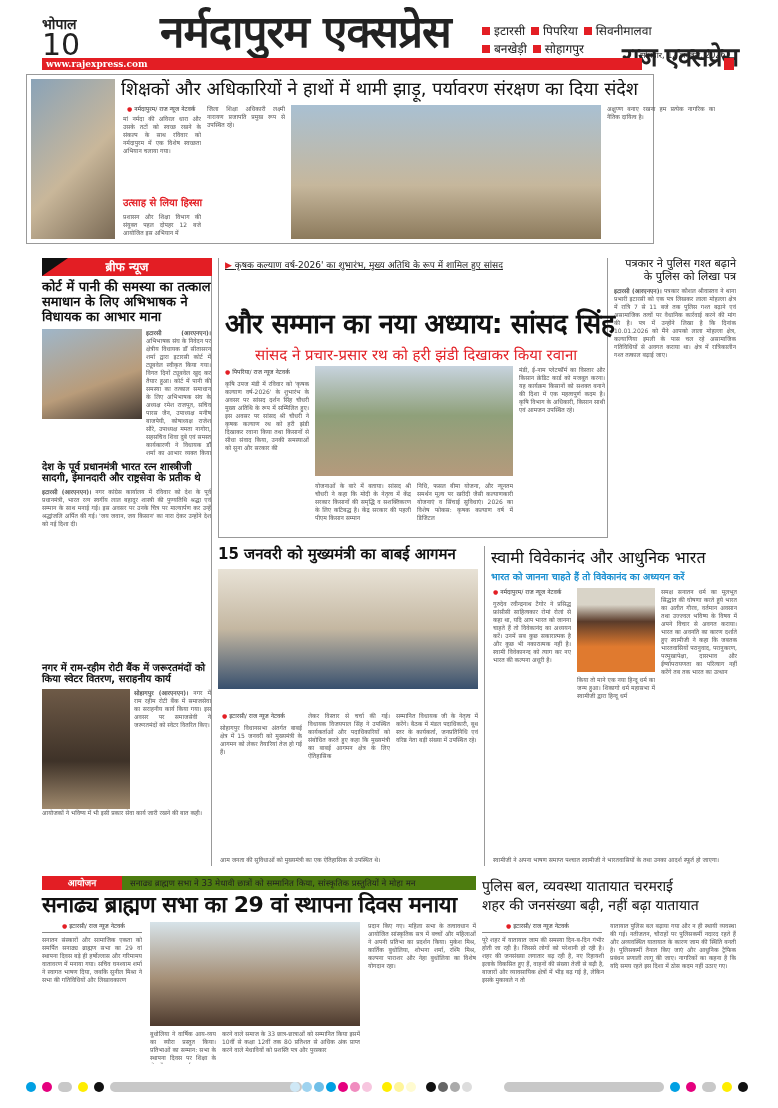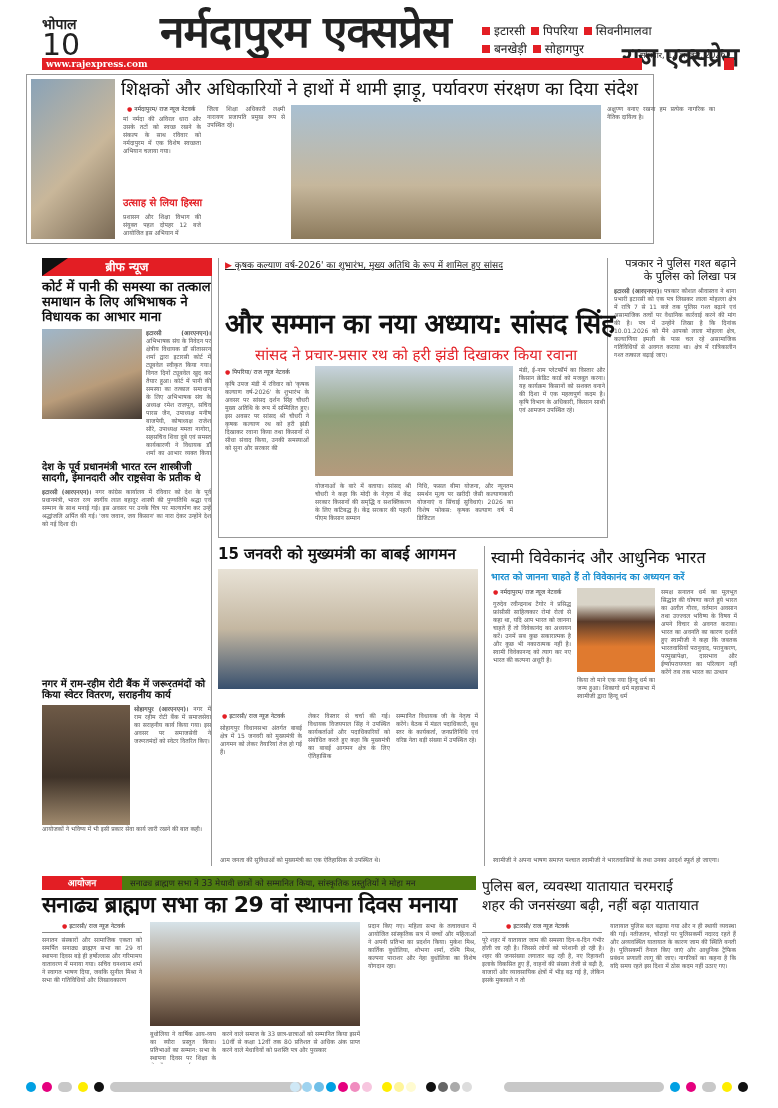--- a/index.html
+++ b/index.html
@@ -62,21 +62,21 @@
   <div class="abs txt" style="left:580px;top:30px;width:108px;height:134px">अक्षुण्ण बनाए रखना हम प्रत्येक नागरिक का नैतिक दायित्व है।</div>
 </div>
 
 <div class="abs briefhdr"><span style="position:relative">ब्रीफ न्यूज</span></div>
 <div class="abs" style="left:42px;top:276px;width:170px;height:590px;border-right:1px solid #999">
   <div class="hl" style="font-size:13px;margin-top:4px">कोर्ट में पानी की समस्या का तत्काल समाधान के लिए अभिभाषक ने विधायक का आभार माना</div>
   <div class="photo" style="width:100px;height:90px;margin-top:4px;float:left;margin-right:4px;background:linear-gradient(160deg,#9fb6c9,#b99c7a 60%,#443a33)"></div>
   <div class="txt" style="height:128px;margin-top:4px"><b>इटारसी (आरएनएन)।</b> <span>अभिभाषक संघ के निवेदन पर क्षेत्रीय विधायक डॉ सीतासरन शर्मा द्वारा इटारसी कोर्ट में ट्यूबवेल स्वीकृत किया गया। विगत दिनों ट्यूबवेल खुद कर तैयार हुआ। कोर्ट में पानी की समस्या का तत्काल समाधान के लिए अभिभाषक संघ के अध्यक्ष रमेश राजपूत, सचिव पारस जैन, उपाध्यक्ष मनीष बाजपेयी, कोषाध्यक्ष राजेश सौरे, उपाध्यक्ष ममता नागोरा, सहसचिव शिवा दुबे एवं समस्त कार्यकारणी ने विधायक डॉ शर्मा का आभार व्यक्त किया है।</span></div>
   <div class="hl" style="font-size:10px;clear:both;margin-top:4px">देश के पूर्व प्रधानमंत्री भारत रत्न शास्त्रीजी सादगी, ईमानदारी और राष्ट्रसेवा के प्रतीक थे</div>
   <div class="txt" style="height:170px;margin-top:4px"><b>इटारसी (आरएनएन)।</b> <span>नगर कांग्रेस कार्यालय में रविवार को देश के पूर्व प्रधानमंत्री, भारत रत्न स्वर्गीय लाल बहादुर शास्त्री की पुण्यतिथि श्रद्धा एवं सम्मान के साथ मनाई गई। इस अवसर पर उनके चित्र पर माल्यार्पण कर उन्हें श्रद्धांजलि अर्पित की गई। 'जय जवान, जय किसान' का नारा देकर उन्होंने देश को नई दिशा दी।</span></div>
-  <div class="hl" style="font-size:10px;margin-top:20px">नगर में राम-रहीम रोटी बैंक में जरूरतमंदों को किया स्वेटर वितरण, सराहनीय कार्य</div>
+  <div class="hl" style="font-size:10px;margin-top:4px">नगर में राम-रहीम रोटी बैंक में जरूरतमंदों को किया स्वेटर वितरण, सराहनीय कार्य</div>
   <div class="photo" style="width:88px;height:120px;margin-top:4px;float:left;margin-right:4px;background:linear-gradient(180deg,#6e5a47,#3e3228 60%,#a08a6e)"></div>
   <div class="txt" style="height:120px;margin-top:4px"><b>सोहागपुर (आरएनएन)।</b> <span>नगर में राम रहीम रोटी बैंक में समाजसेवा का सराहनीय कार्य किया गया। इस अवसर पर समाजसेवी ने जरूरतमंदों को स्वेटर वितरित किए।</span></div>
   <div class="txt" style="clear:both;height:10px">आयोजकों ने भविष्य में भी इसी प्रकार सेवा कार्य जारी रखने की बात कही।</div>
 </div>
 
 <div class="abs box" style="left:218px;top:258px;width:390px;height:280px;border-top:none">
   <div class="abs" style="left:6px;top:0;font-size:9px;text-decoration:underline"><span class="red">▶ </span><span>कृषक कल्याण वर्ष-2026' का शुभारंभ, मुख्य अतिथि के रूप में शामिल हुए सांसद</span></div>
   <div class="abs hl" style="left:6px;top:50px;font-size:27px;font-weight:900;letter-spacing:-0.5px;white-space:nowrap">और सम्मान का नया अध्याय: सांसद सिंह</div>
   <div class="abs red" style="left:36px;top:86px;font-size:15px">सांसद ने प्रचार-प्रसार रथ को हरी झंडी दिखाकर किया रवाना</div>
   <div class="abs byline" style="left:6px;top:110px">पिपरिया/ राज न्यूज नेटवर्क</div>

